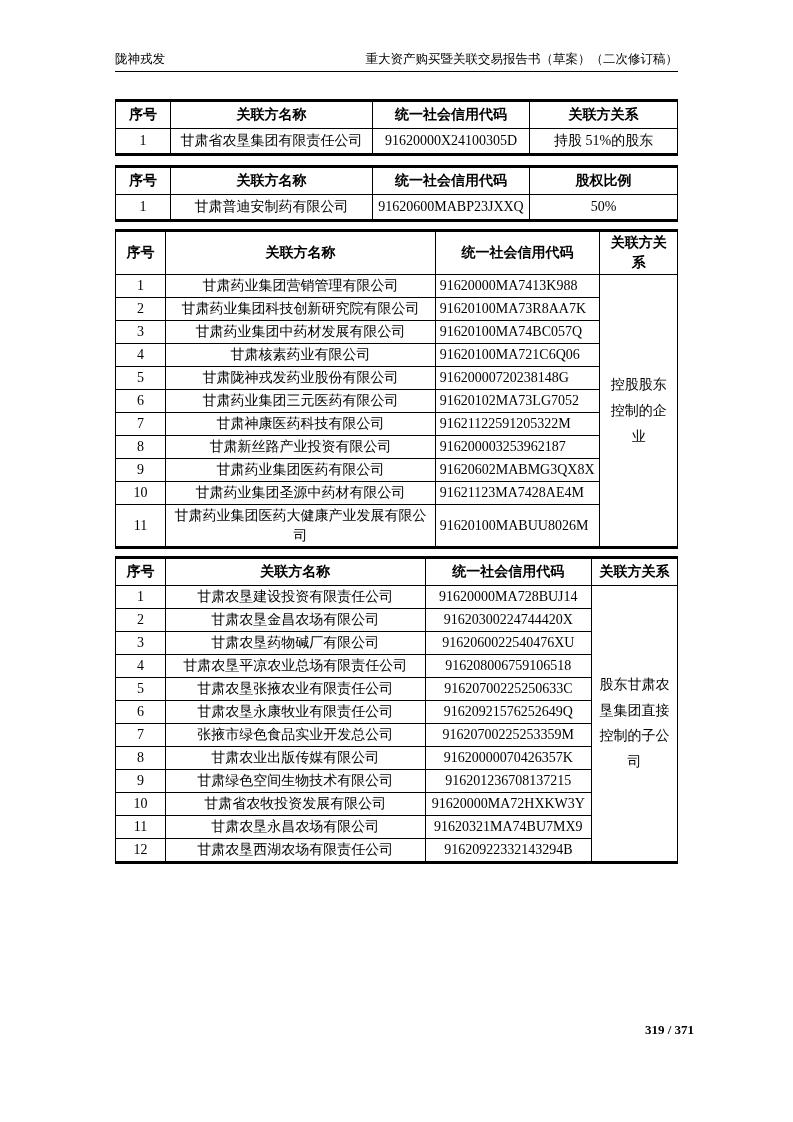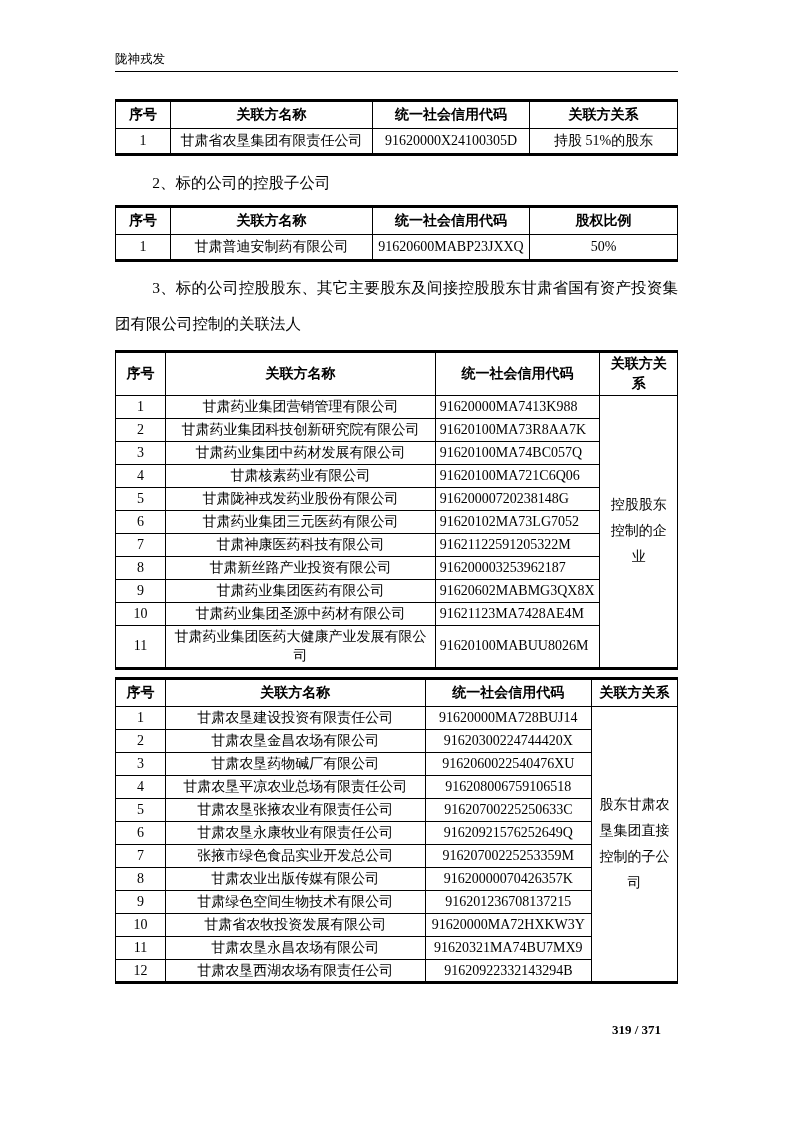--- a/index.html
+++ b/index.html
@@ -84,34 +84,35 @@
   .t4 .c-code { width: 29.6%; }
   .t4 .c-rel  { width: 15.3%; }
   
   .m-t1 { margin-top: 27px; }
   .m-t2 { margin-top: 9px; }
   .m-t3 { margin-top: 7px; }
   .m-t4 { margin-top: 7px; }
   
   .page-footer {
     position: absolute;
-    right: 132px;
+    right: 99px;
     top: 1022px;
     font-size: 13px;
     font-weight: bold;
   }
 </style>
 </head>
 <body>
 
 <div class="page">
   <div class="content">
 
     <div class="page-header">
       <span>陇神戎发</span>
+      <span>重大资产购买暨关联交易报告书（草案）（二次修订稿）</span>
     </div>
 
     <table class="doc-table t12 m-t1">
       <colgroup>
           <col class="c-idx">
           <col class="c-name">
           <col class="c-code">
           <col class="c-rel">
         </colgroup>
       <thead>
@@ -125,21 +126,20 @@
       <tbody>
           <tr>
             <td class="col-idx">1</td>
             <td class="col-name">甘肃省农垦集团有限责任公司</td>
             <td class="col-code">91620000X24100305D</td>
             <td class="col-rel">持股 51%的股东</td>
           </tr>
         </tbody>
     </table>
 
-    <div class="heading">2、标的公司的控股子公司</div>
 
     <table class="doc-table t12 m-t2">
       <colgroup>
           <col class="c-idx">
           <col class="c-name">
           <col class="c-code">
           <col class="c-rel">
         </colgroup>
       <thead>
         <tr>
@@ -152,21 +152,20 @@
       <tbody>
           <tr>
             <td class="col-idx">1</td>
             <td class="col-name">甘肃普迪安制药有限公司</td>
             <td class="col-code">91620600MABP23JXXQ</td>
             <td class="col-rel">50%</td>
           </tr>
         </tbody>
     </table>
 
-    <div class="para">3、标的公司控股股东、其它主要股东及间接控股股东甘肃省国有资产投资集团有限公司控制的关联法人</div>
 
 
     <table class="doc-table t3 m-t3">
       <colgroup>
           <col class="c-idx">
           <col class="c-name">
           <col class="c-code">
           <col class="c-rel">
         </colgroup>
       <thead>

